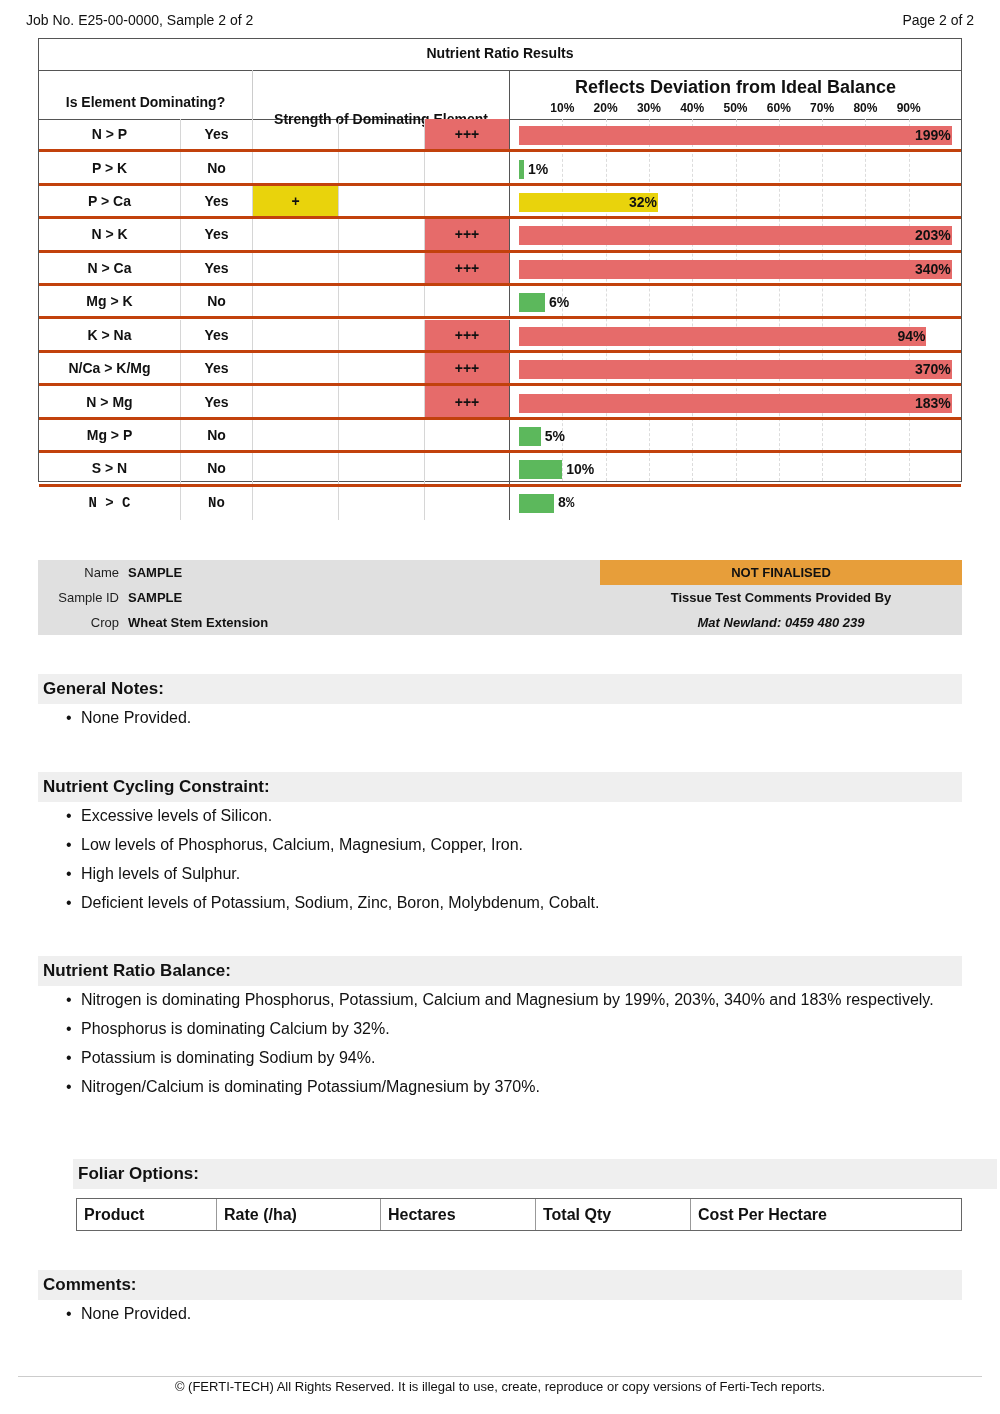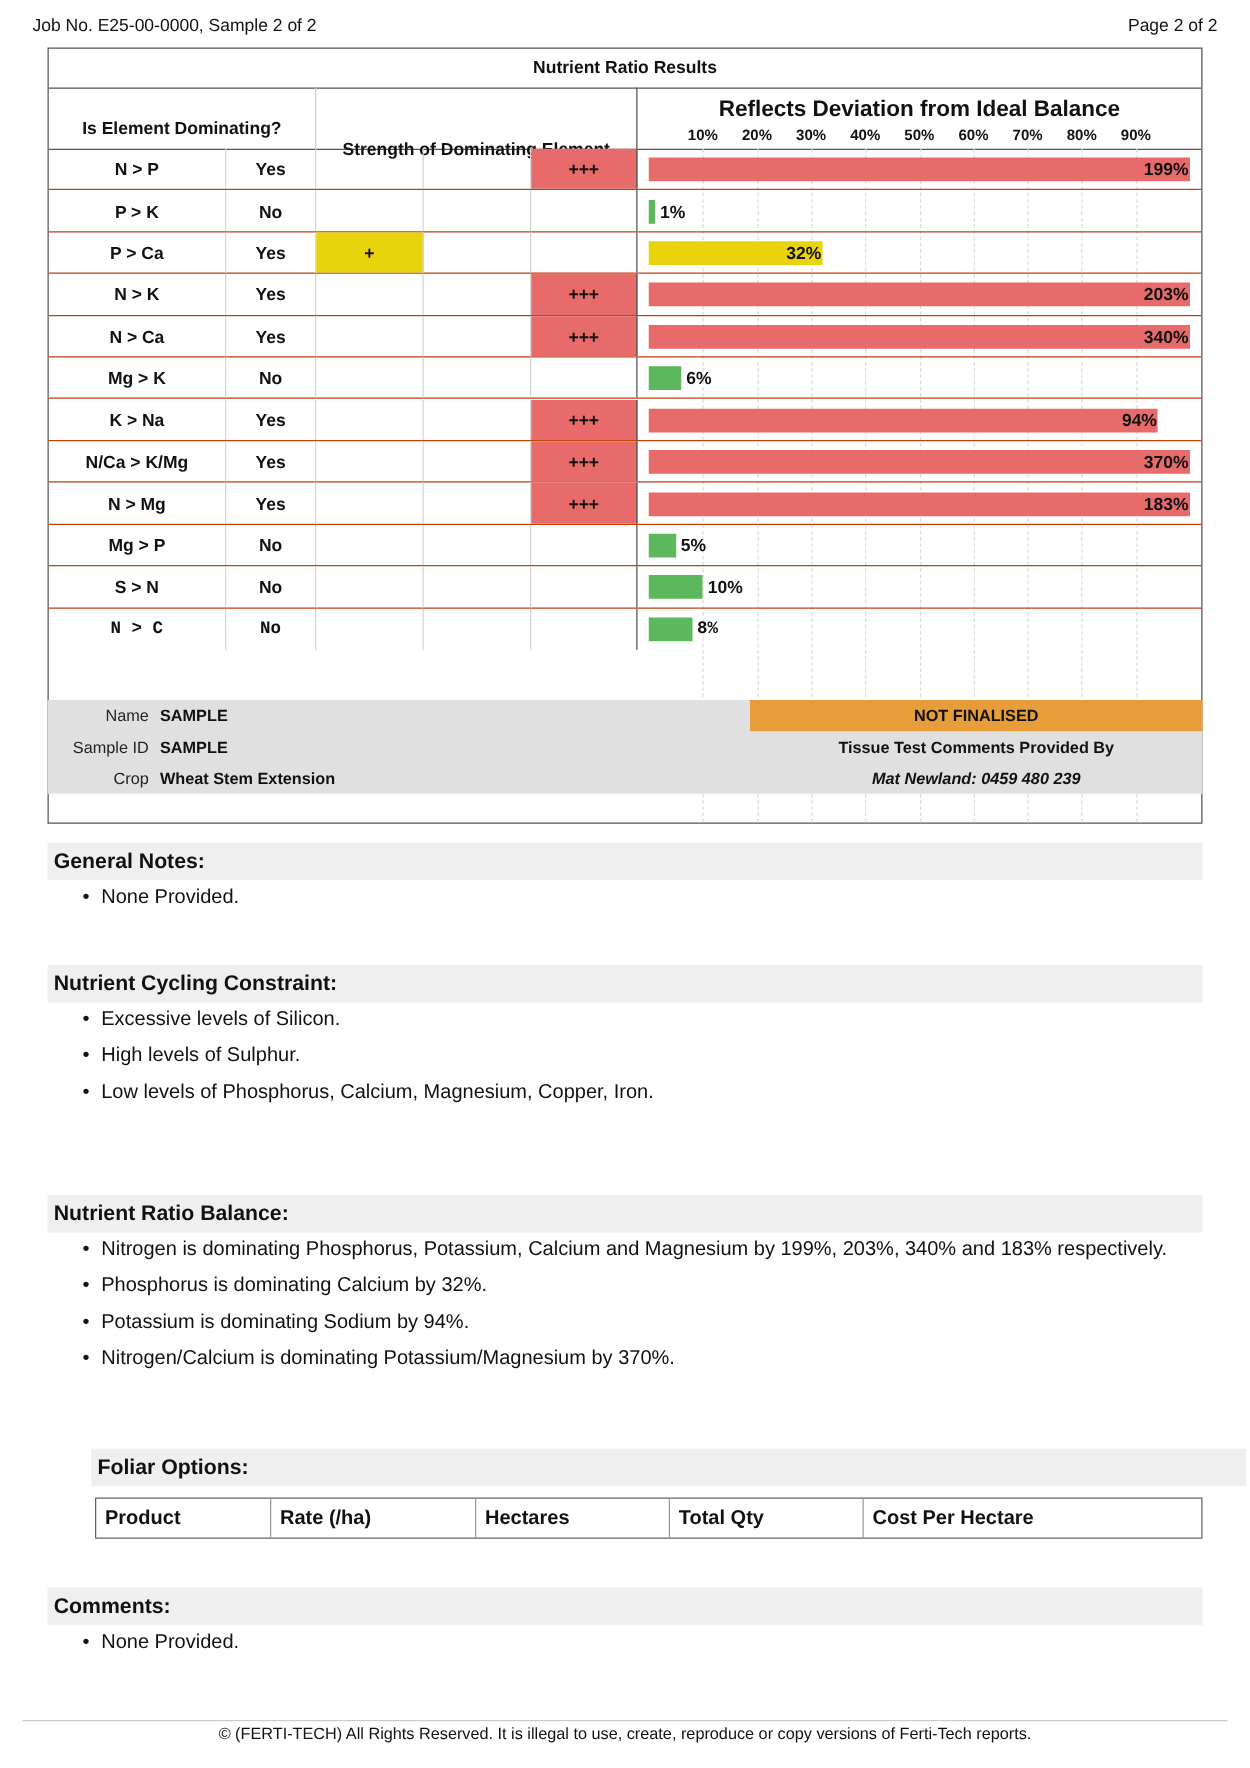--- a/index.html
+++ b/index.html
@@ -3,31 +3,31 @@
 <meta charset="utf-8">
 <style>
   html, body { margin: 0; padding: 0; background: #ffffff; }
   body { width: 1000px; height: 1414px; position: relative; font-family: "Liberation Sans", sans-serif; color: #111; overflow: hidden; }
 
   .page-header { position: absolute; top: 12px; left: 26px; right: 26px; height: 18px; font-size: 14px; text-decoration: underline; }
   .page-header .job { position: absolute; left: 0; top: 0; }
   .page-header .pageno { position: absolute; right: 0; top: 0; }
 
   
-  .ratio-table { position: absolute; left: 38px; top: 38px; width: 924px; height: 621px; border: 1.5px solid #555; box-sizing: border-box; }
+  .ratio-table { position: absolute; left: 38px; top: 38px; width: 924px; height: 444px; border: 1.5px solid #555; box-sizing: border-box; }
   .rt-title { position: absolute; left: 0; right: 0; top: 0; height: 31px; border-bottom: 1.5px solid #555; text-align: center; font-weight: bold; font-size: 14px; line-height: 29px; }
   .rt-head { position: absolute; left: 0; right: 0; top: 31px; height: 49px; border-bottom: 1.5px solid #555; }
   .rt-head .h1 { position: absolute; left: 0; width: 214px; top: 0; height: 49px; text-align: center; font-weight: bold; font-size: 14px; line-height: 14px; padding-top: 25px; box-sizing: border-box; border-right: 1px solid #ccc; }
   .rt-head .h2 { position: absolute; left: 214px; width: 257px; top: 0; height: 49px; text-align: center; font-weight: bold; font-size: 14px; padding-top: 41px; box-sizing: border-box; border-right: 1.5px solid #555; }
   .rt-head .h3 { position: absolute; left: 471px; right: 0; top: 0; height: 49px; }
   .rt-head .h3 .dev-title { position: absolute; left: 0; right: 0; top: 7px; text-align: center; font-weight: bold; font-size: 18px; }
   .tick { position: absolute; top: 31px; font-size: 12px; font-weight: bold; transform: translateX(-50%); }
 
   .rt-body { position: absolute; left: 0; right: 0; top: 80px; bottom: 0; }
-  .rt-row { position: absolute; left: 0; right: 0; height: 33.7px; border-bottom: 1px solid #c2410c; box-sizing: border-box; }
+  .rt-row { position: absolute; left: 0; right: 0; height: 33.7px; border-bottom: 3px solid #c2410c; box-sizing: border-box; }
   .rt-row:last-child { border-bottom: none; font-family: Liberation Mono, monospace; }
   .cell { position: absolute; top: 0; bottom: 0; display: flex; align-items: center; justify-content: center; font-weight: bold; font-size: 14px; box-sizing: border-box; border-right: 1px solid #d6d6d6; }
   .c-ratio { left: 0; width: 142px; }
   .c-dom { left: 142px; width: 72px; }
   .c-s1 { left: 214px; width: 86px; }
   .c-s2 { left: 300px; width: 86px; }
   .c-s3 { left: 386px; width: 85px; border-right: 1.5px solid #555; }
   .c-bar { left: 471px; right: 0; border-right: none; justify-content: flex-start; }
   .fill-red { background: #e66b6a; }
   .fill-yellow { background: #e9d30c; }
@@ -254,22 +254,23 @@
 </div>
 
 <div class="section-head" style="top:674px;">General Notes:</div>
 <ul class="bullets" style="top:708px;">
     <li>None Provided.</li>
   </ul>
 
 <div class="section-head" style="top:772px;">Nutrient Cycling Constraint:</div>
 <ul class="bullets" style="top:806px;">
     <li>Excessive levels of Silicon.</li>
+    <li>Low levels of Phosphorus, Calcium, Magnesium, Copper, Iron.</li>
     <li>High levels of Sulphur.</li>
-    <li>Low levels of Phosphorus, Calcium, Magnesium, Copper, Iron.</li>
+    <li>Deficient levels of Potassium, Sodium, Zinc, Boron, Molybdenum, Cobalt.</li>
   </ul>
 
 <div class="section-head" style="top:956px;">Nutrient Ratio Balance:</div>
 <ul class="bullets" style="top:990px;">
     <li>Nitrogen is dominating Phosphorus, Potassium, Calcium and Magnesium by 199%, 203%, 340% and 183% respectively.</li>
     <li>Phosphorus is dominating Calcium by 32%.</li>
     <li>Potassium is dominating Sodium by 94%.</li>
     <li>Nitrogen/Calcium is dominating Potassium/Magnesium by 370%.</li>
   </ul>
 

